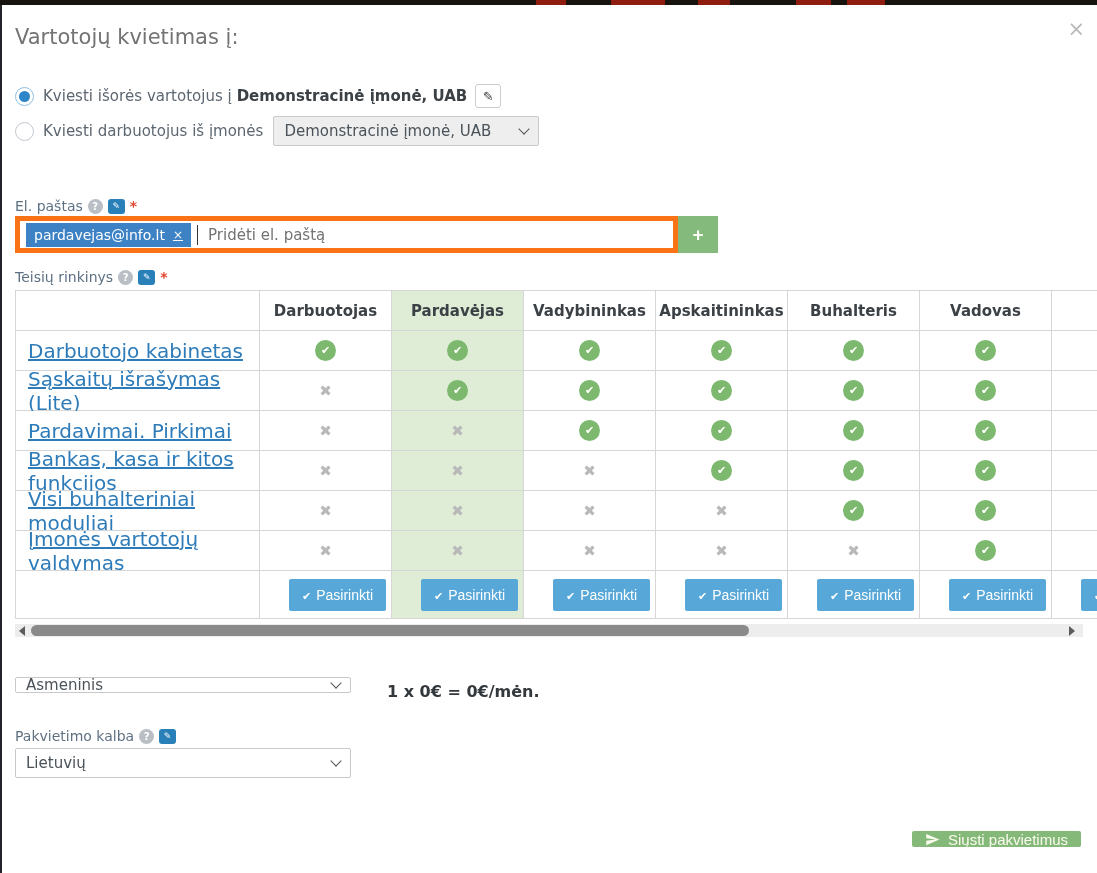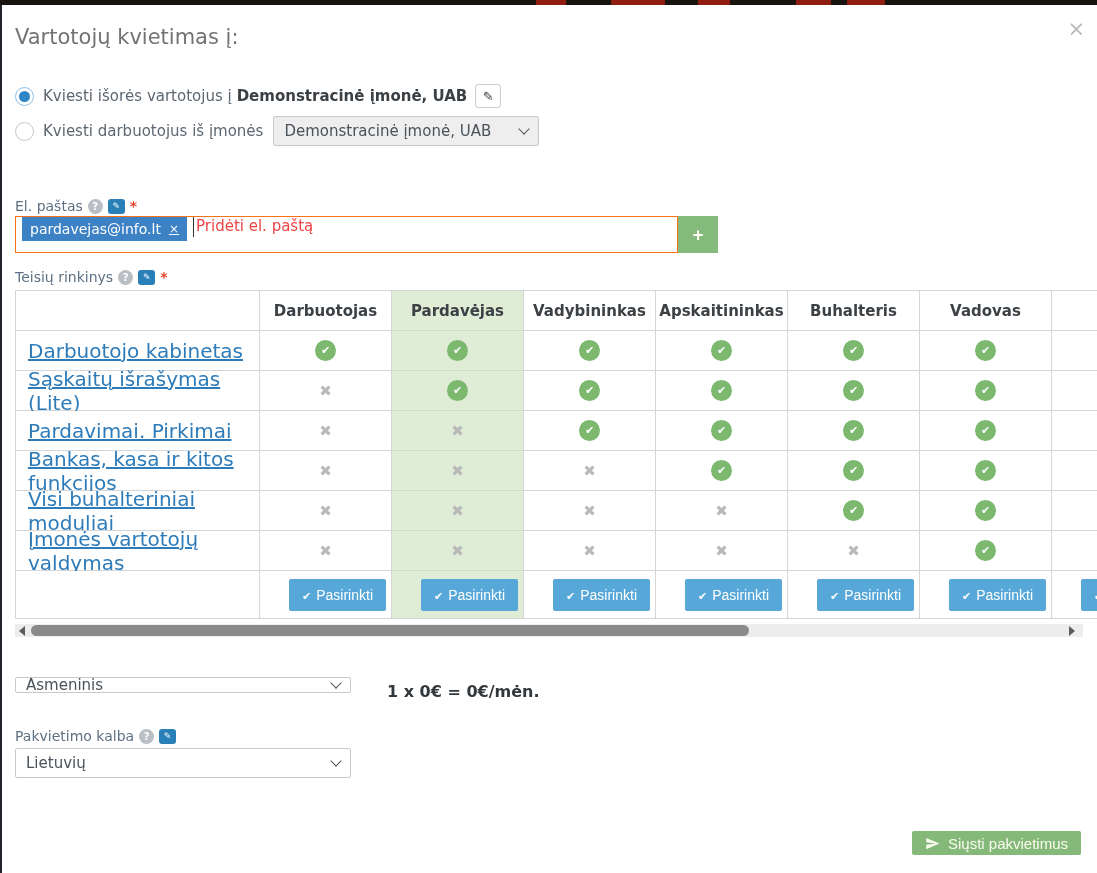--- a/index.html
+++ b/index.html
@@ -33,25 +33,25 @@
 
   
   .field-label { position:absolute; left:13px; display:flex; align-items:center; gap:5px; font-size:14px; color:#5e7183; }
   .help-circle { width:15px; height:15px; border-radius:50%; background:#b9bfc5; color:#fff; font-size:10px; font-weight:700; display:inline-flex; align-items:center; justify-content:center; cursor:pointer; }
   .help-circle.blue { background:#2980b9; }
   .edit-square { width:17px; height:15px; border-radius:3px; background:#2980b9; color:#fff; font-size:9px; display:inline-flex; align-items:center; justify-content:center; cursor:pointer; }
   .req-star { color:#e0442f; font-size:14px; font-weight:700; }
 
   
   .email-wrap { position:absolute; left:13px; top:211px; display:flex; }
-  .email-input { width:663px; height:37px; border:1px solid #f97316; background:#fff; display:flex; align-items:flex-start; padding:0 6px; }
+  .email-input { width:663px; height:37px; border:5px solid #f97316; background:#fff; display:flex; align-items:center; padding:0 6px; }
   .email-tag { background:#3d82c4; color:#fff; font-size:14px; padding:4px 8px; display:flex; align-items:center; gap:8px; }
   .email-tag .tag-x { font-size:12px; text-decoration:underline; cursor:pointer; opacity:.95; }
   .caret { width:1px; height:20px; background:#333; margin-left:6px; }
-  .email-placeholder { color:#ef4444; font-size:15px; margin-left:2px; }
+  .email-placeholder { color:#737373; font-size:15px; margin-left:10px; }
   .add-btn { width:40px; height:37px; background:#85ba7d; border:none; color:#fdfdf3; font-size:19px; font-weight:700; cursor:pointer; }
 
   
   .perm-table { position:absolute; left:13px; top:285px; width:1084px; height:329px; overflow:hidden; border-top:1px solid #d6d6d6; border-left:1px solid #d6d6d6; }
   .tr { display:flex; width:1170px; }
   .td, .th { border-right:1px solid #d6d6d6; border-bottom:1px solid #d6d6d6; width:132px; flex:0 0 auto; display:flex; align-items:center; justify-content:center; height:40px; background:#fff; }
   .first { width:244px; justify-content:flex-start; padding-left:12px; }
   .th { font-weight:700; font-size:15px; color:#3c4146; }
   .hl { background:#dfecd6; }
   .btn-row .td { height:48px; }
@@ -67,21 +67,21 @@
   .sc-arrow.left  { border-top:5px solid transparent; border-bottom:5px solid transparent; border-right:6px solid #5c5c5c; }
   .sc-arrow.right { border-top:5px solid transparent; border-bottom:5px solid transparent; border-left:6px solid #5c5c5c; position:absolute; right:4px; }
   .sc-thumb { position:absolute; left:16px; width:718px; height:11px; border-radius:6px; background:#8a8a8a; cursor:grab; }
 
   
   .plan-label { top:652px;margin-top:20px; } .lang-label { top:723px; }
   .plan-select { position:absolute; left:13px; top:672px; width:336px; height:16px; }
   .lang-select { position:absolute; left:13px; top:743px; width:336px; height:30px; }
   .price-text { position:absolute; left:385px; top:677px; font-size:16px; font-weight:700; color:#33383c; }
 
-  .submit-btn { position:absolute; right:16px; top:826px; height:24px; background:#84b97a; border:none; border-radius:2px; color:#fbfbee; font-size:15px; padding:0 13px; display:flex; align-items:center; gap:8px; cursor:pointer; }
+  .submit-btn { position:absolute; right:16px; top:826px; height:16px; background:#84b97a; border:none; border-radius:2px; color:#fbfbee; font-size:15px; padding:0 13px; display:flex; align-items:center; gap:8px; cursor:pointer; }
 </style>
 </head>
 <body>
 
 <div class="page-top-strip">
   <div class="red-seg" style="left:536px;width:30px"></div>
   <div class="red-seg" style="left:611px;width:54px"></div>
   <div class="red-seg" style="left:698px;width:32px"></div>
   <div class="red-seg" style="left:796px;width:35px"></div>
   <div class="red-seg" style="left:847px;width:38px"></div>

